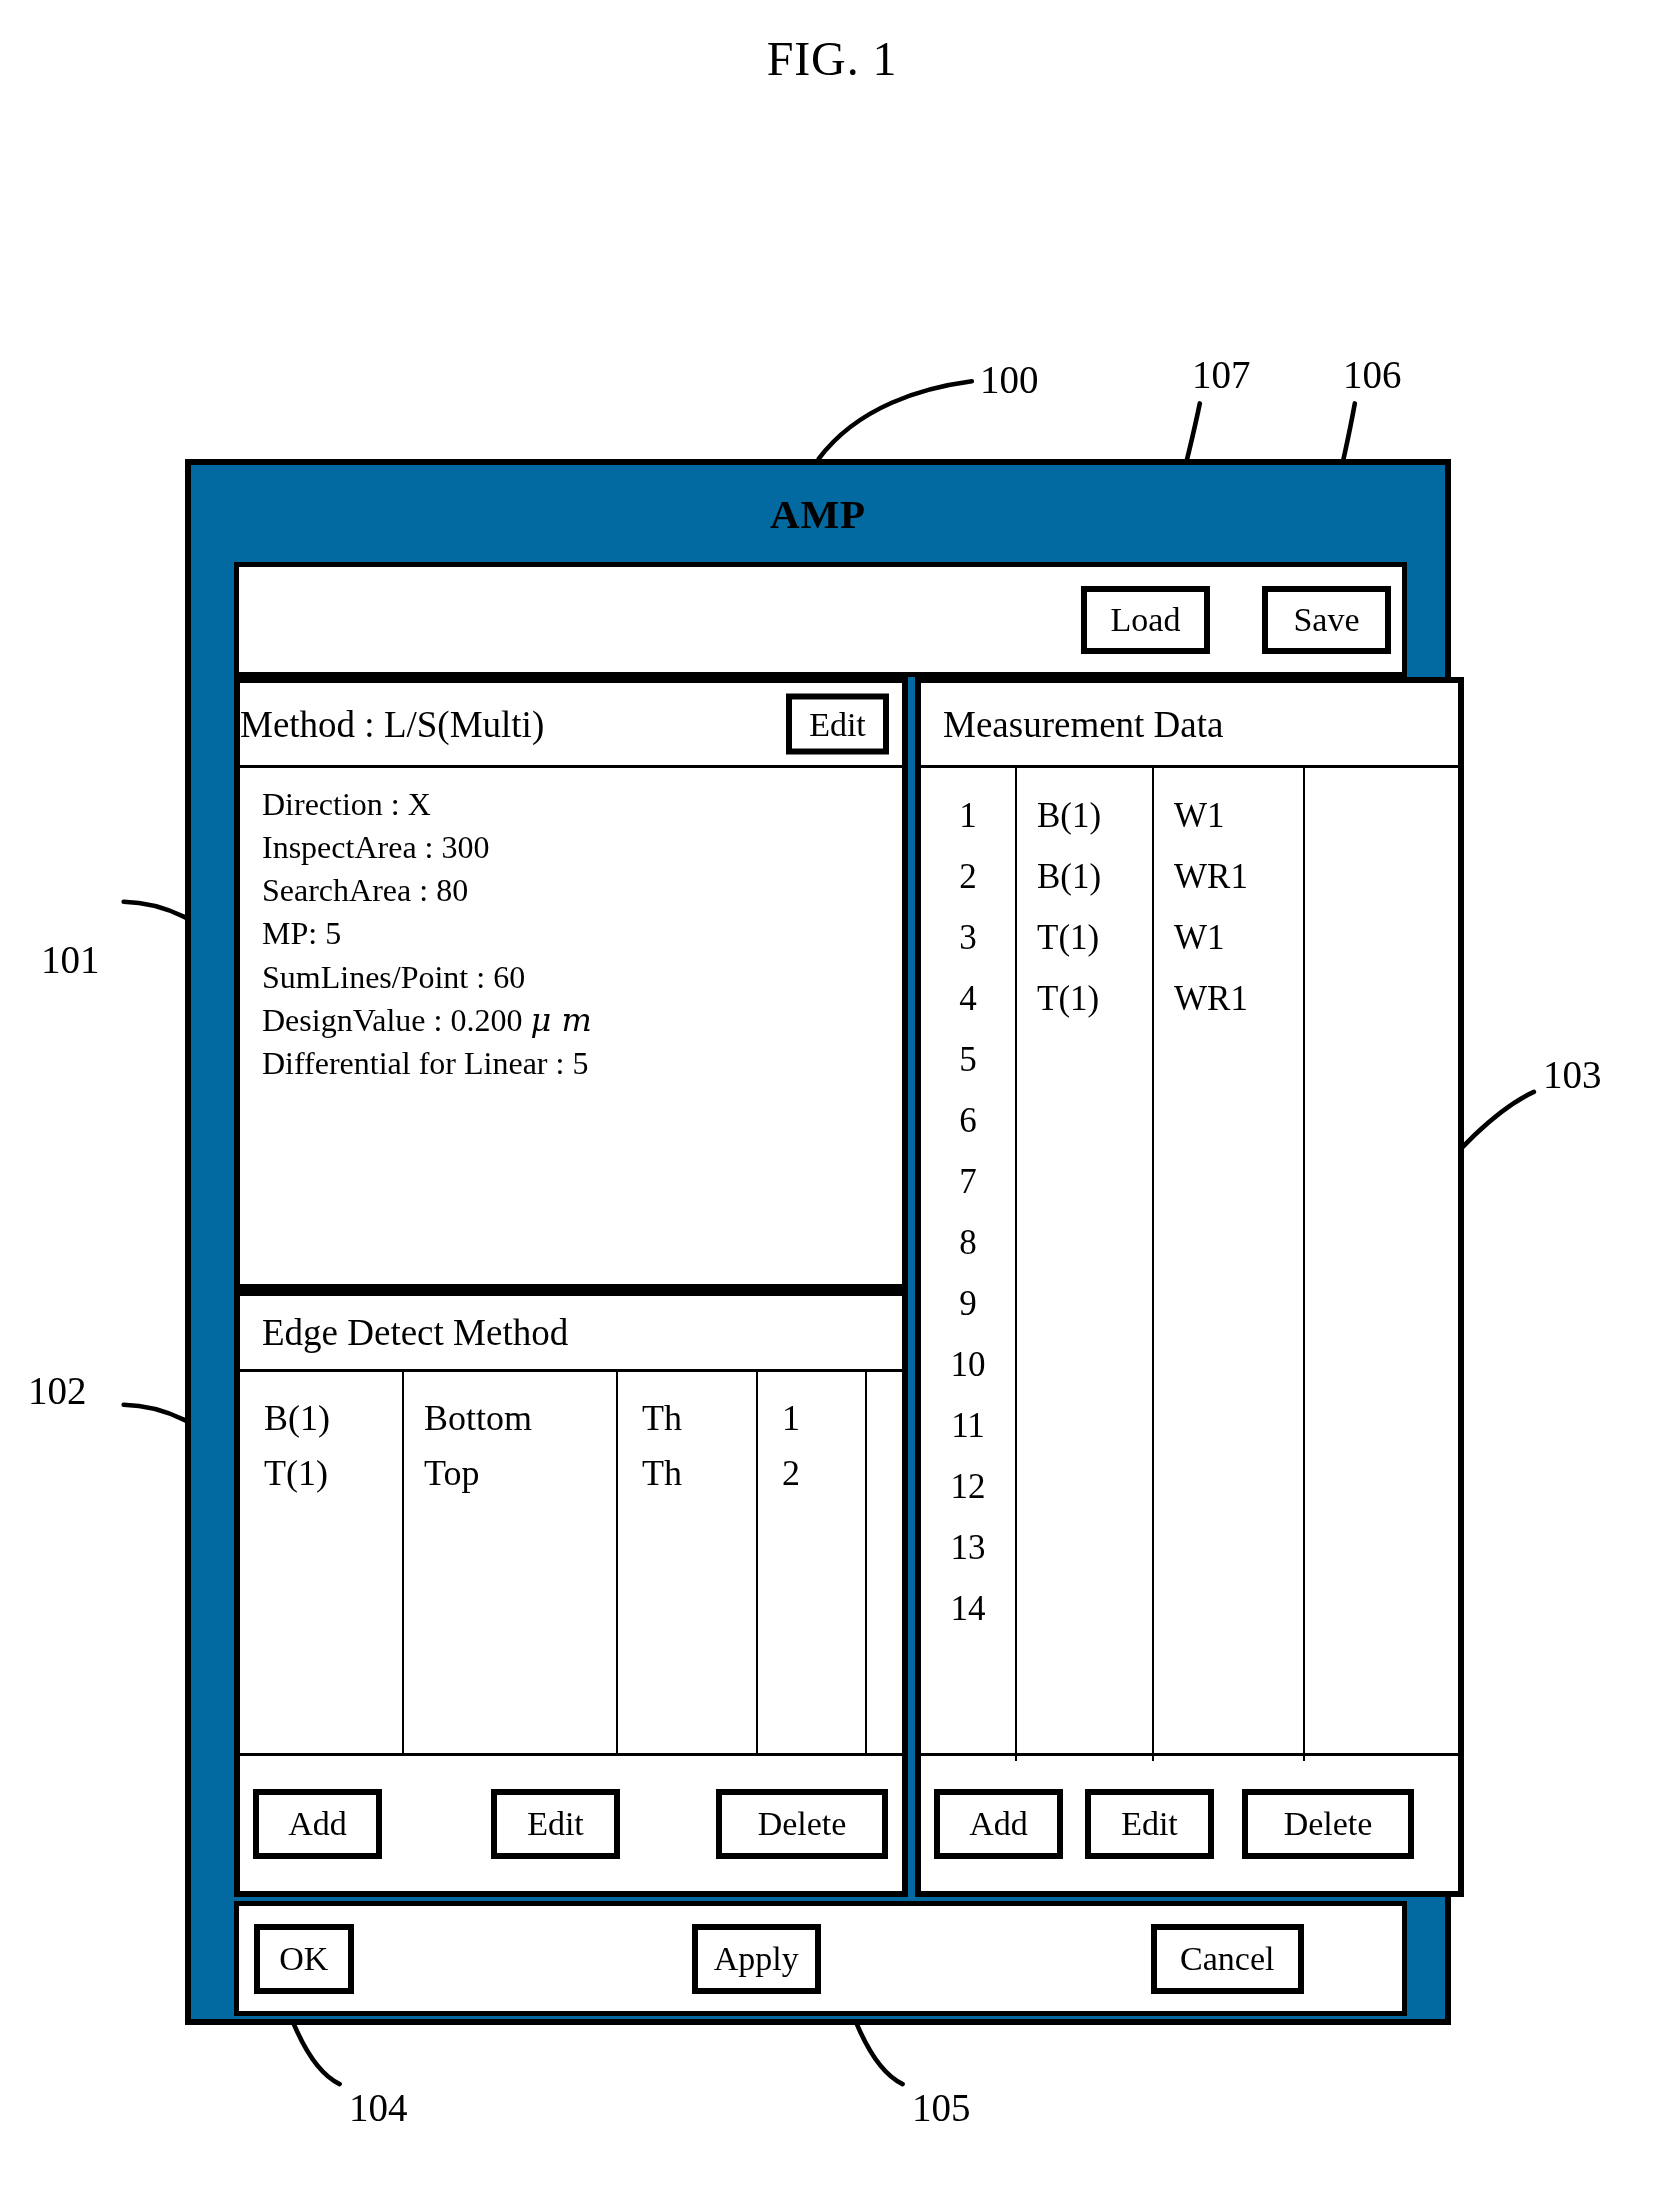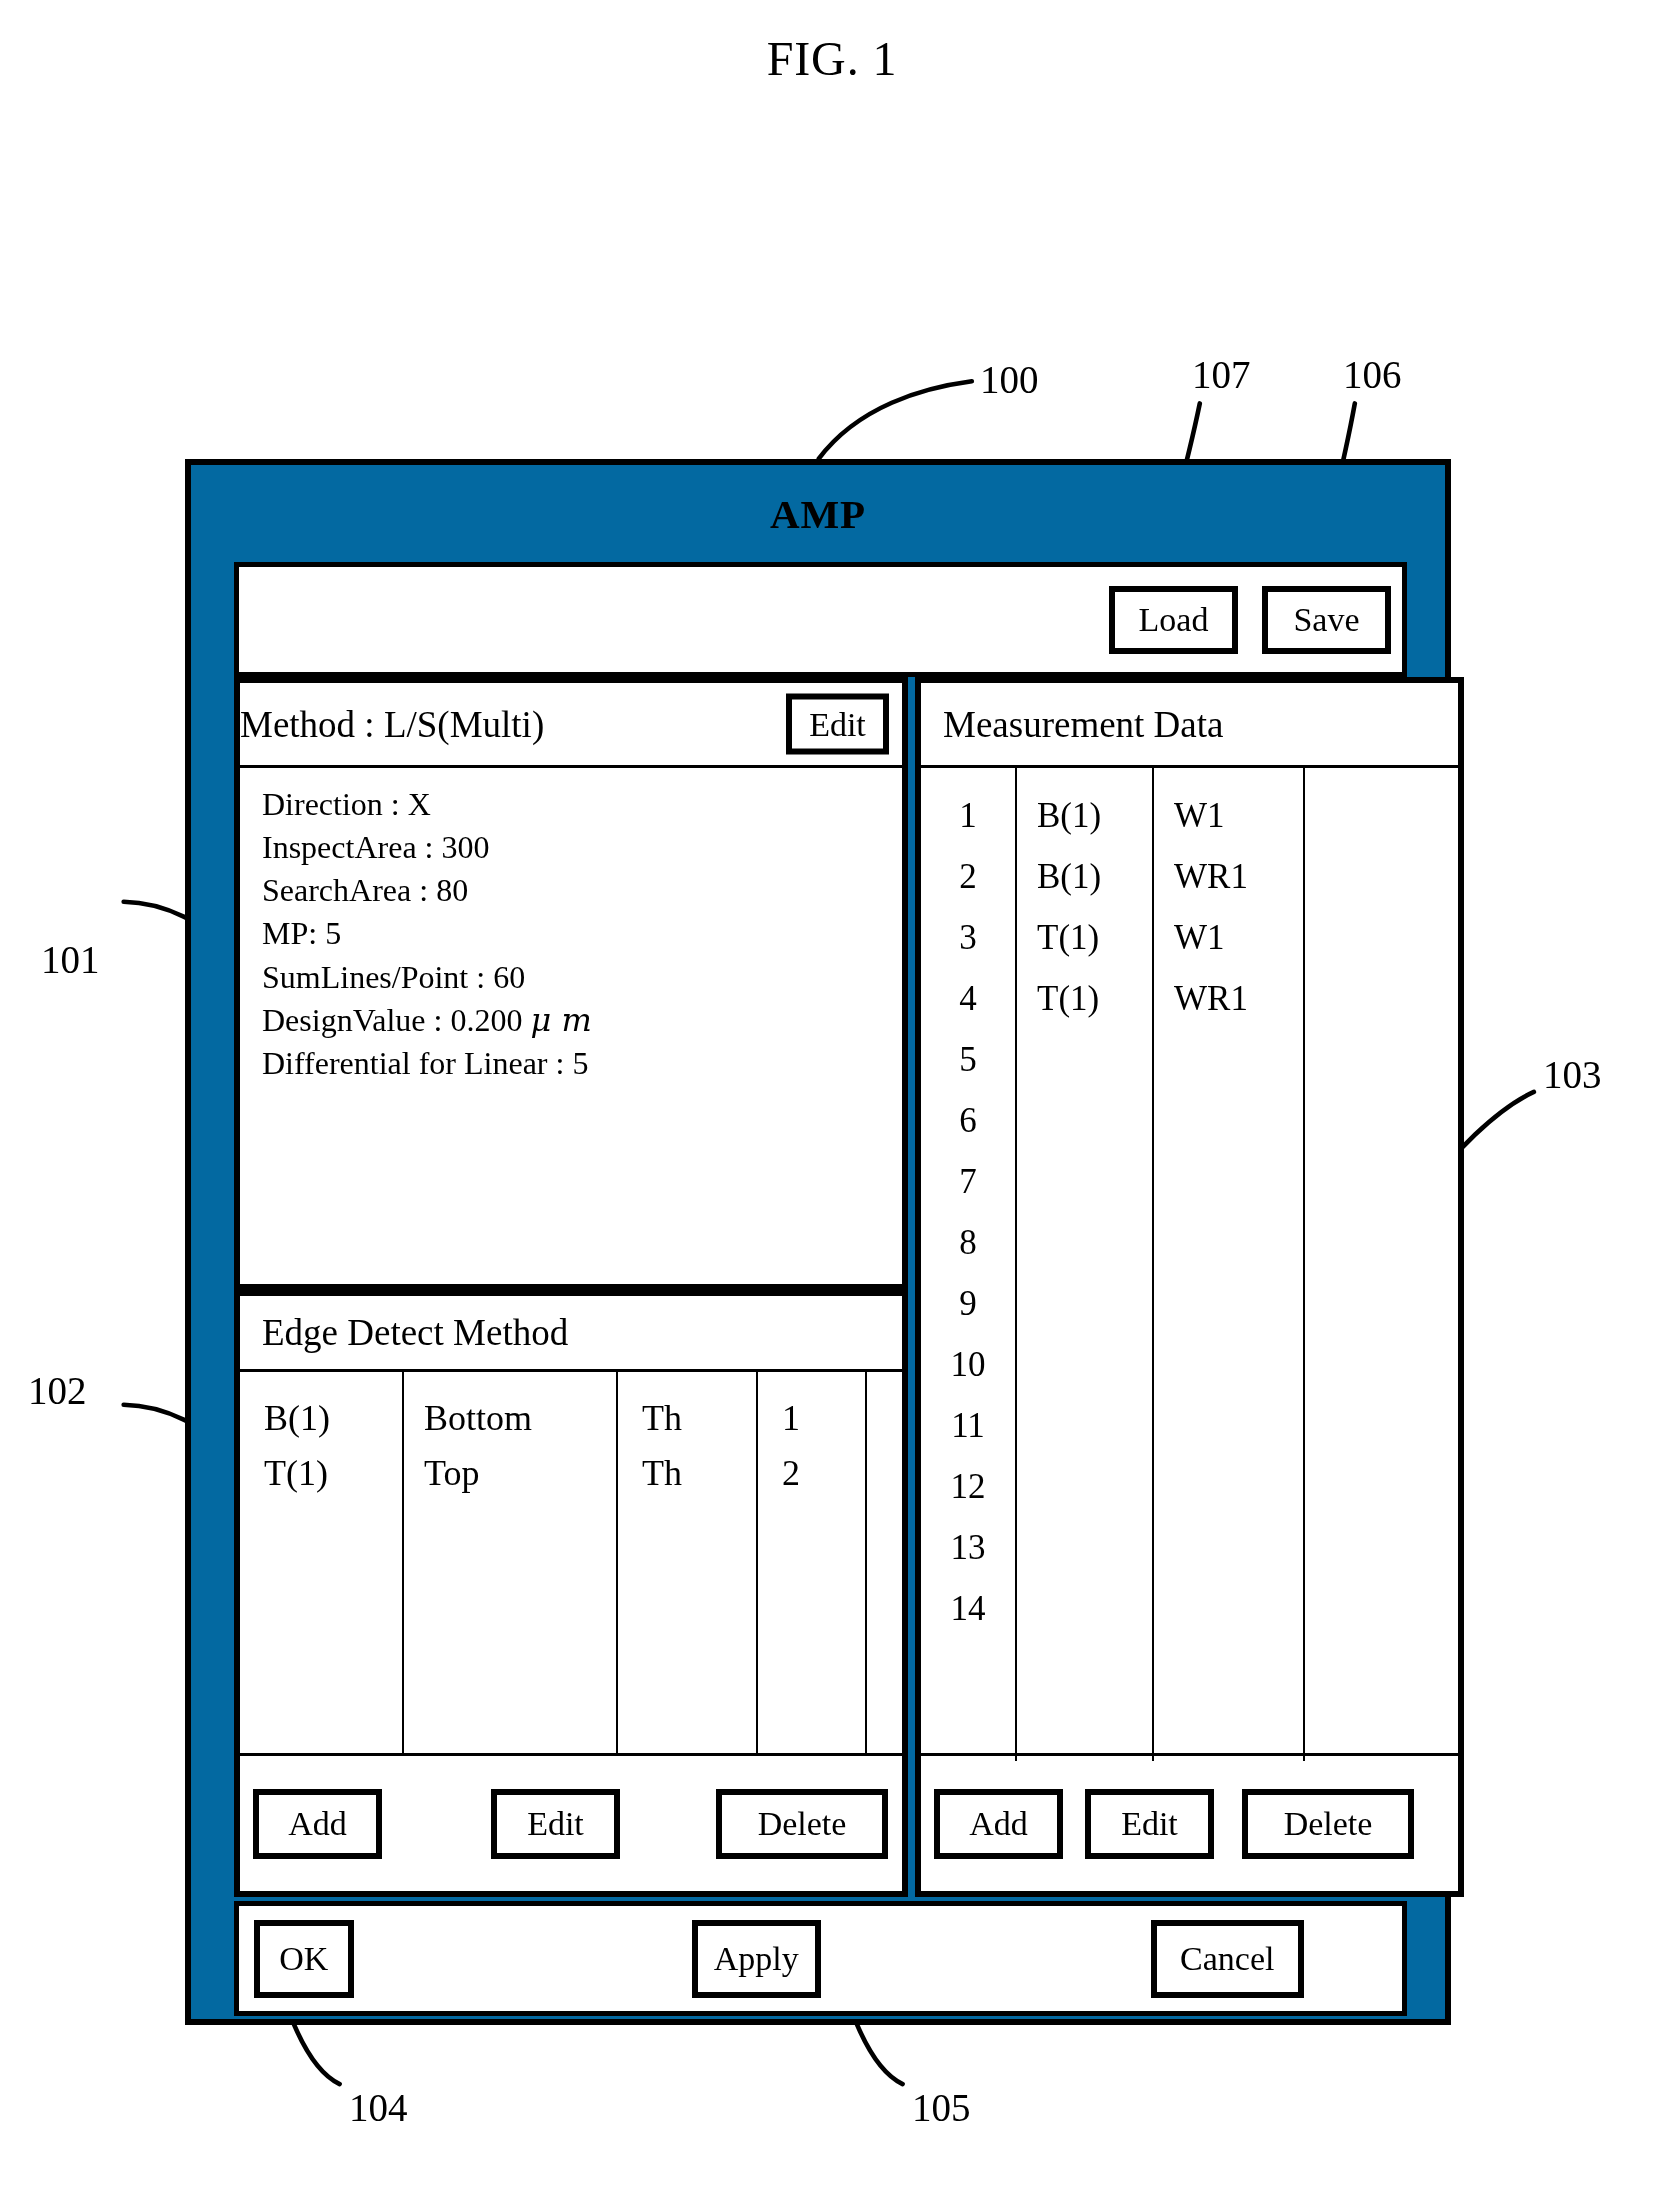--- a/index.html
+++ b/index.html
@@ -72,21 +72,21 @@
     border: 5.5px solid #000;
     box-sizing: border-box;
     background: #fff;
   }
   #toolbar-buttons {
     position: absolute;
     right: 11px;
     top: 50%;
     transform: translateY(-50%);
     display: flex;
-    gap: 24px;
+    gap: 52px;
   }
 
   
   .btn {
     border: 6.5px solid #000;
     background: #fff;
     font-family: "Liberation Serif", "DejaVu Serif", serif;
     font-size: 34px;
     line-height: 1;
     display: flex;
@@ -297,21 +297,21 @@
     left: 43px;
     top: 1436px;
     width: 1173px;
     height: 115px;
     border: 5.5px solid #000;
     box-sizing: border-box;
     display: flex;
     align-items: center;
     background: #fff;
   }
-  .btn-footer { height: 78px; }
+  .btn-footer { height: 70px; }
   #btn-ok     { width: 100px; margin-left: 14.8px; }
   #btn-apply  { width: 129px; margin-left: 338px; }
   #btn-cancel { width: 153px; margin-left: 330px; }
 </style>
 </head>
 <body>
 
 <div id="fig-caption">FIG. 1</div>
 
 <svg class="leader" style="left:0; top:0;" width="1664" height="2206" viewBox="0 0 1803 2390" fill="none">

